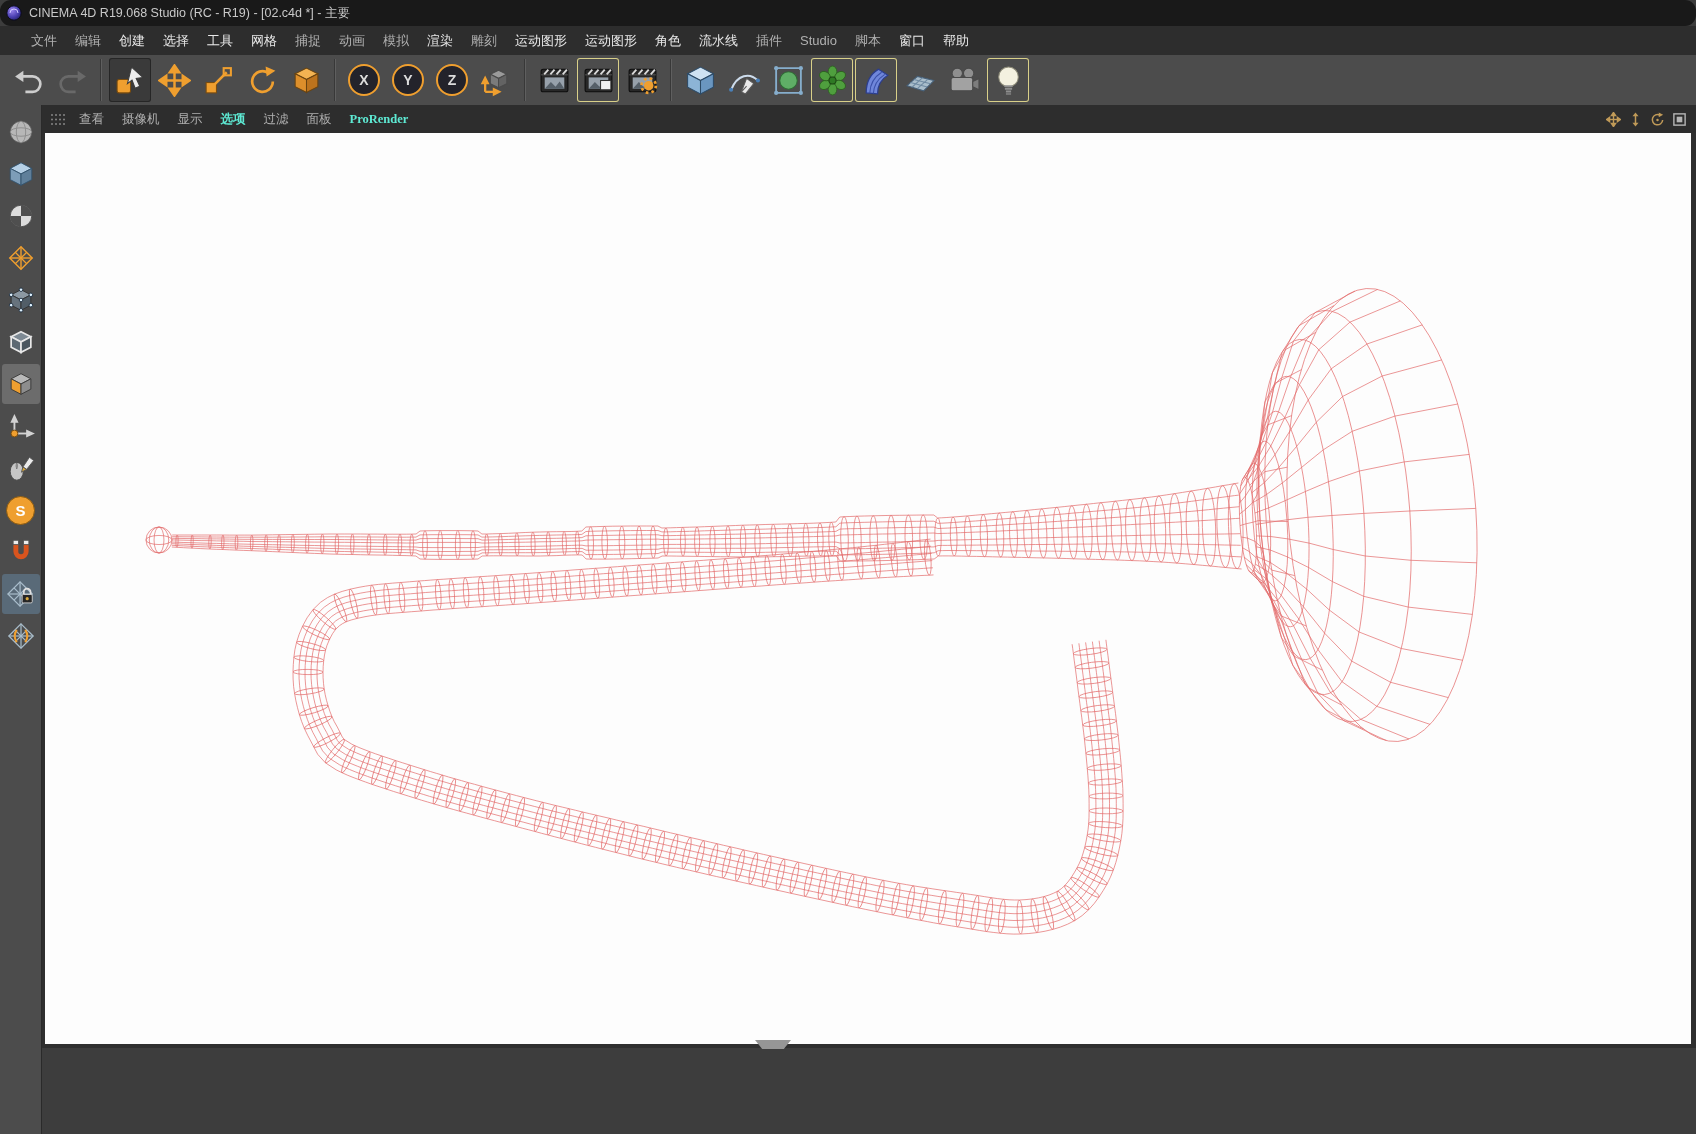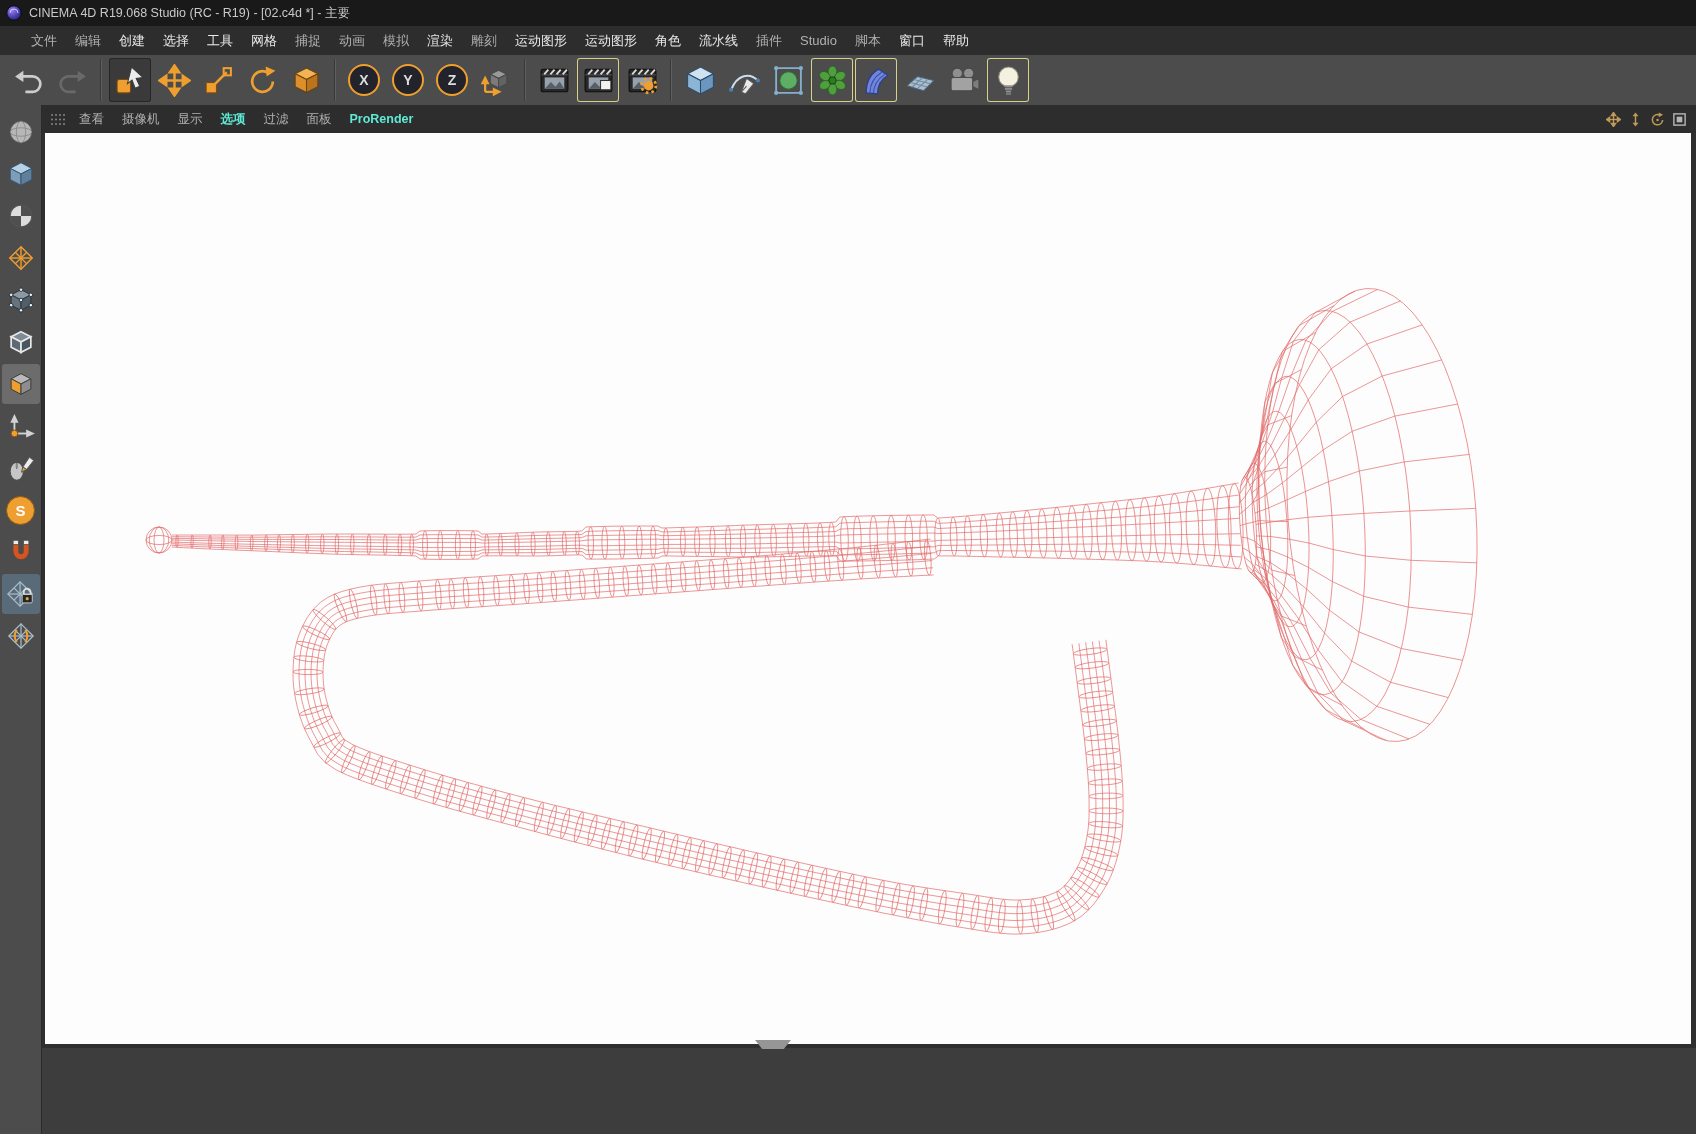--- a/index.html
+++ b/index.html
@@ -6,21 +6,21 @@
   body{
     width:1696px;height:1134px;position:relative;overflow:hidden;
     background:#3d3d3d;
     font-family:"Liberation Sans","DejaVu Sans",sans-serif;
     -webkit-font-smoothing:antialiased;
   }
   
   .titlebar{
     position:absolute;left:0;top:0;right:0;height:26px;
     background:#191919;display:flex;align-items:center;gap:7px;
-    padding-left:6px;color:#c9c9c9;font-size:12.5px;
+    padding-left:6px;color:#c9c9c9;font-size:12.5px;border-radius:11px;
   }
   .app-icon svg{display:block;}
   
   .menubar{
     position:absolute;left:0;top:26px;right:0;height:29px;
     background:#2d2d2d;display:flex;align-items:center;
     padding-left:22px;font-size:13px;color:#b0b0b0;
     border-bottom:1px solid #1f1f1f;
   }
   .menu-item{padding:0 9px;white-space:nowrap;cursor:default;}
@@ -62,21 +62,21 @@
     background:#ef9f2f;border:1.5px solid #8a5a12;color:#fff;
     font-weight:bold;font-size:15px;line-height:27px;text-align:center;
   }
   
   .vp-menubar{
     position:absolute;left:42px;top:105px;right:0;height:28px;
     background:#2d2d2d;display:flex;align-items:center;
     font-size:12.5px;color:#b0b0b0;padding-left:8px;
   }
   .vp-grip{margin-right:4px;display:flex;align-items:center;}
-  .vp-item{padding:0 9px;white-space:nowrap;}
+  .vp-item{padding:0 9px;white-space:nowrap;font-family:Liberation Serif, serif;}
   .vp-item.accent{color:#5eead4;font-weight:bold;}
   .vp-corner{margin-left:auto;display:flex;gap:7px;padding-right:9px;align-items:center;}
   .vp-corner svg{width:15px;height:15px;display:block;}
   
   .canvas-frame{position:absolute;left:42px;top:133px;right:0;bottom:86px;background:#2f2f2f;}
   .canvas{position:absolute;left:3px;top:0;right:5px;bottom:4px;background:#fdfdfd;overflow:hidden;}
   .canvas svg{position:absolute;left:0;top:0;width:100%;height:100%;}
   
   .bottombar{position:absolute;left:42px;right:0;bottom:0;height:86px;background:#3d3d3d;}
   .notch{

